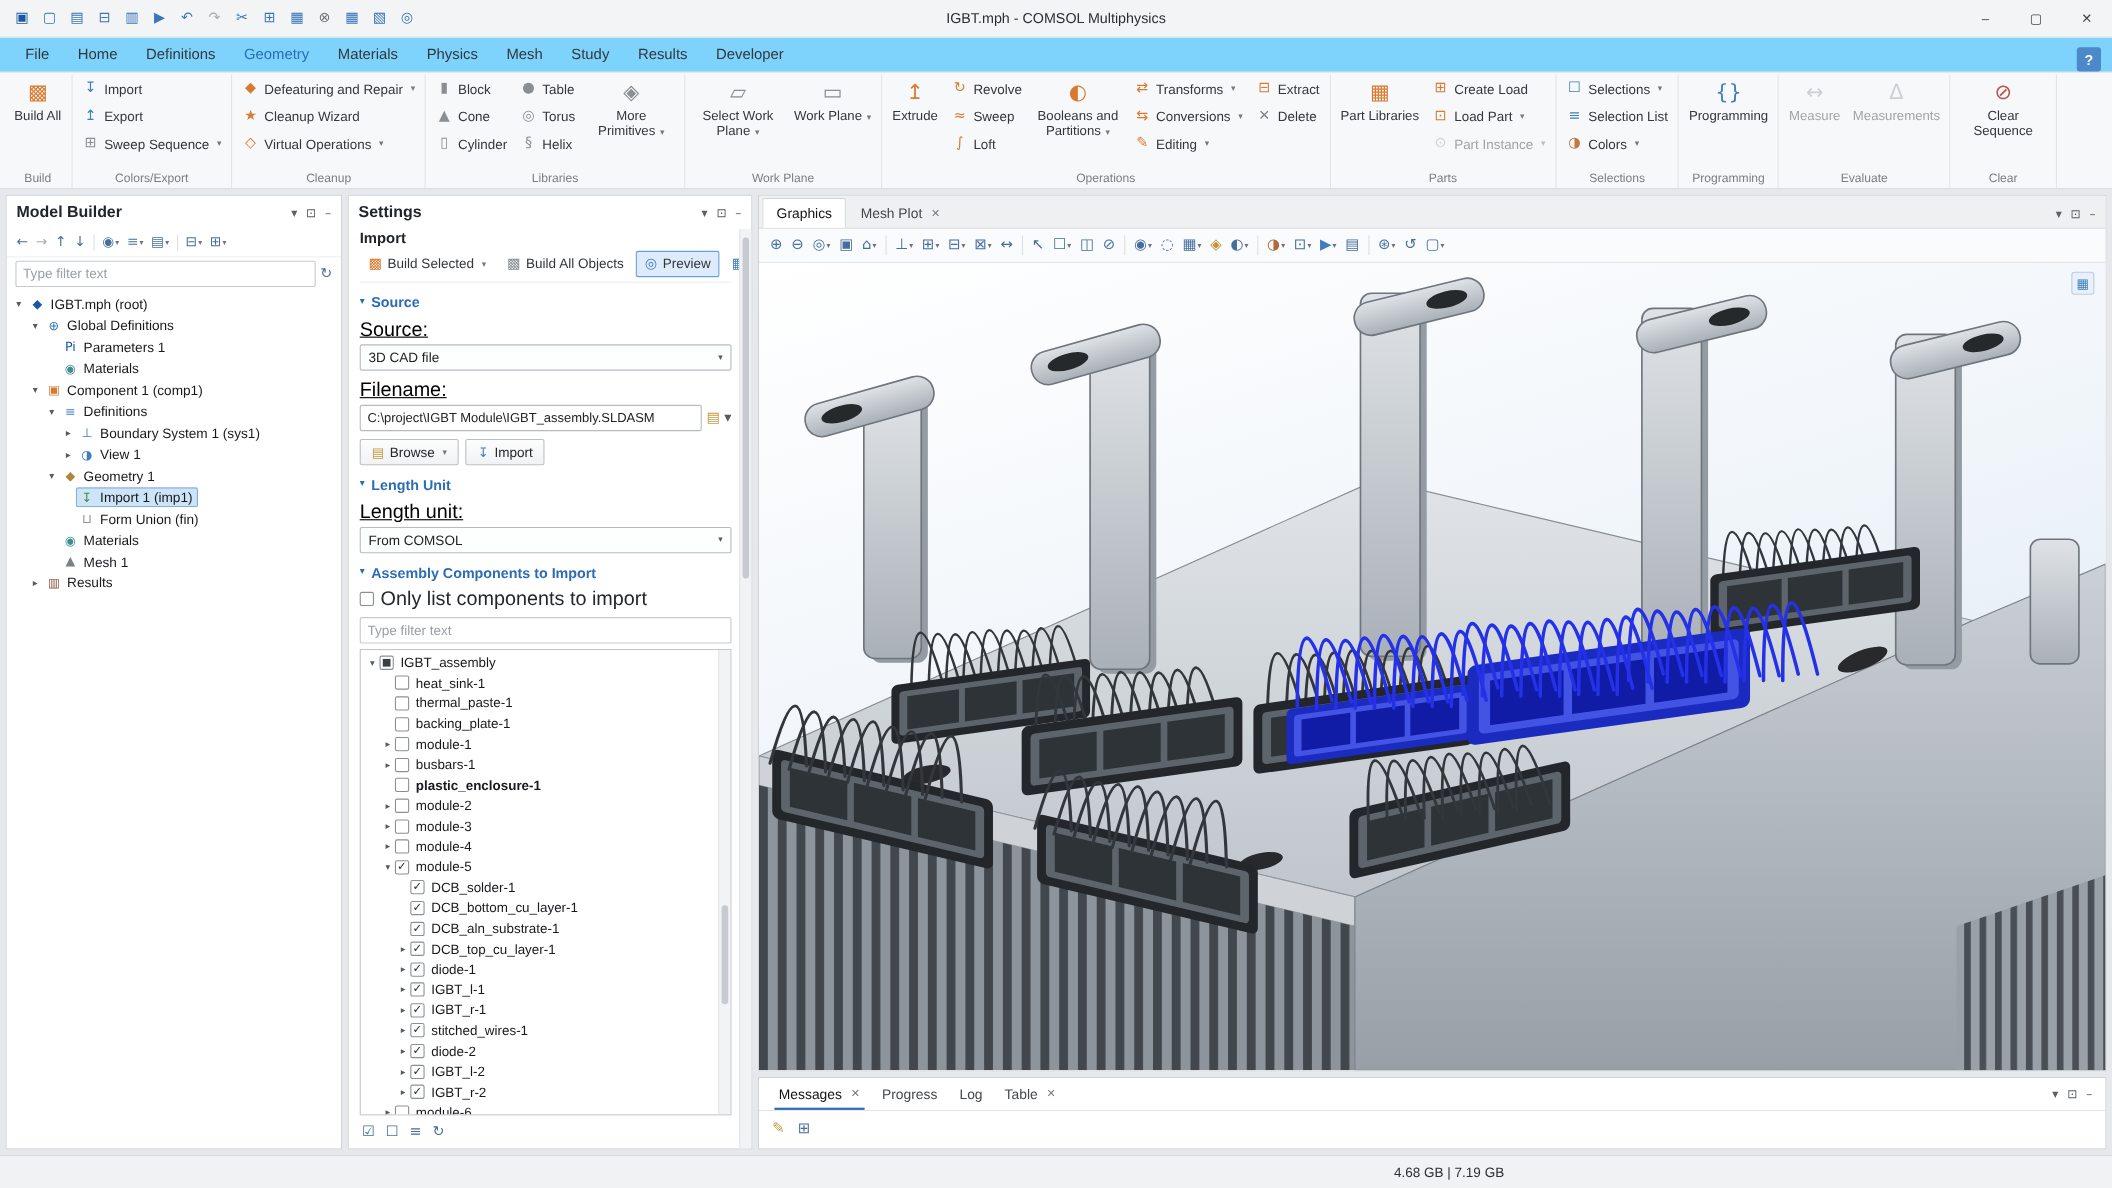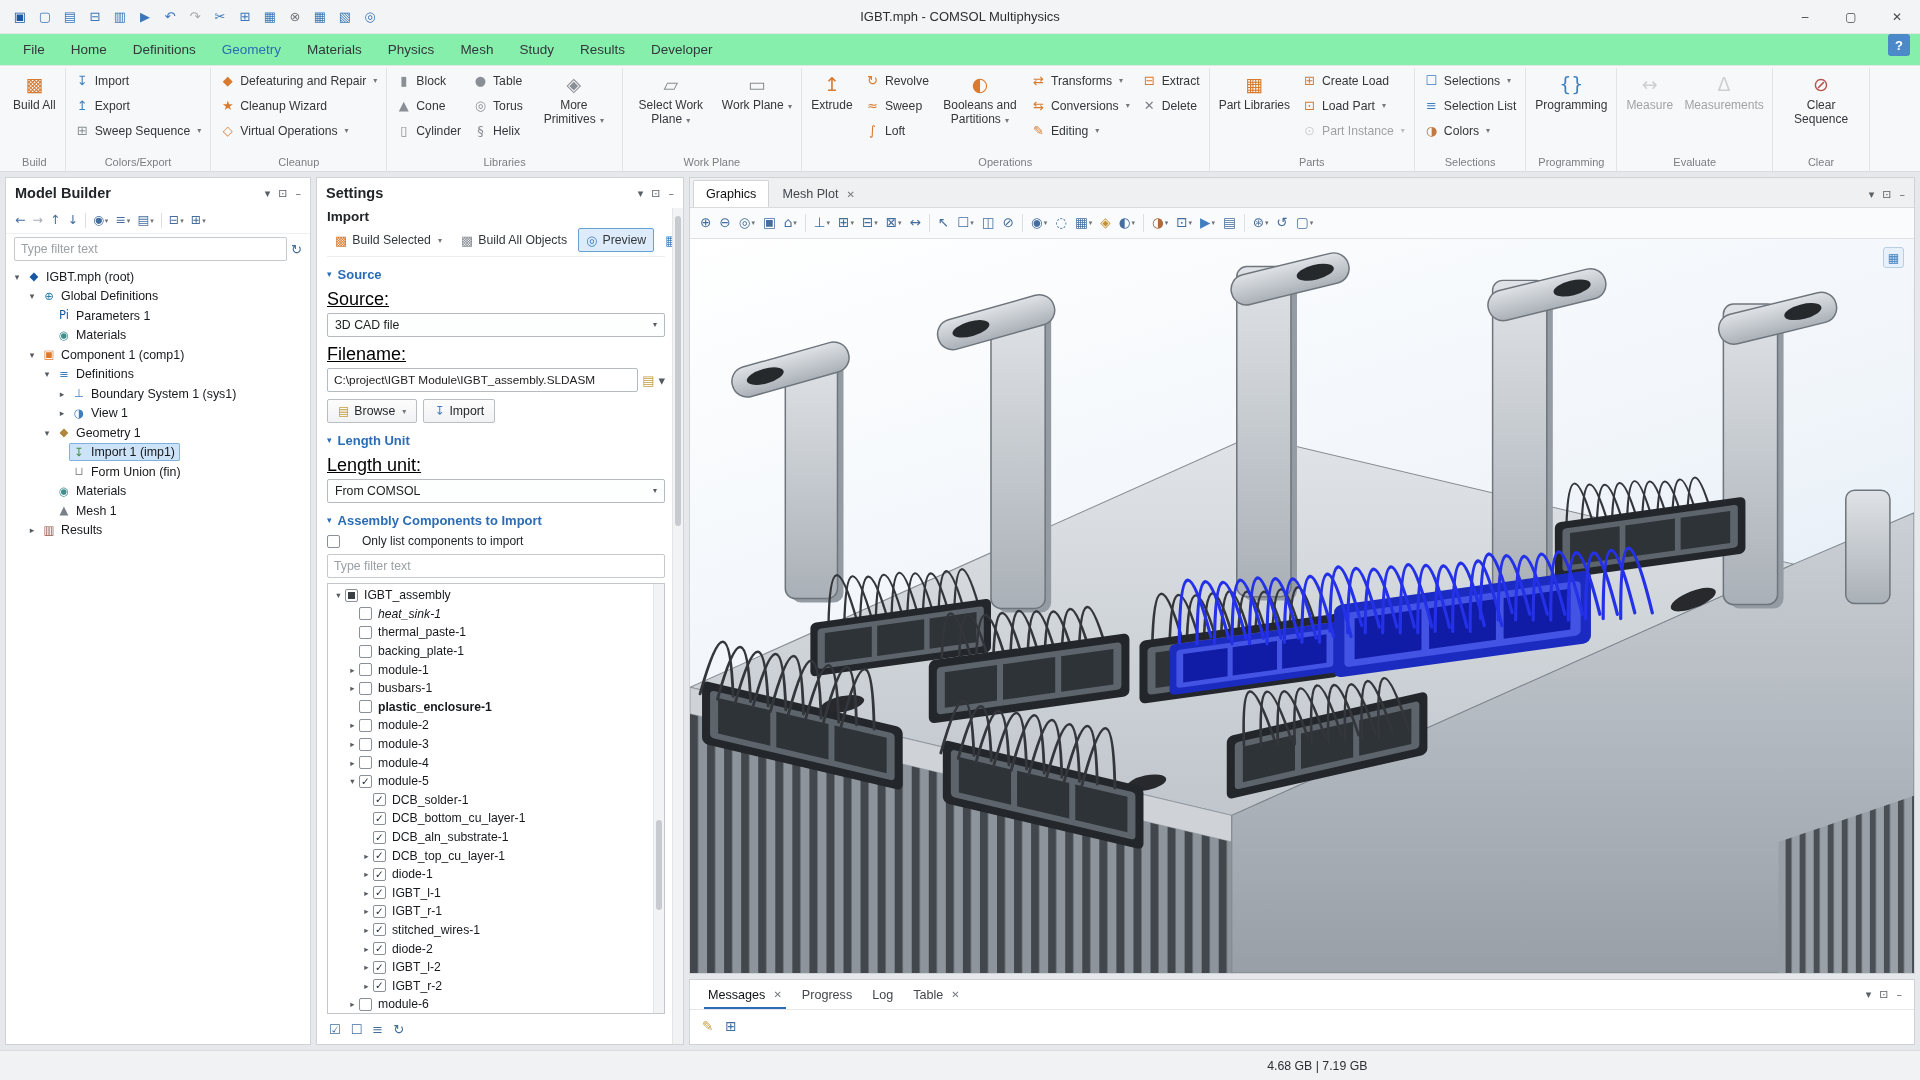--- a/index.html
+++ b/index.html
@@ -9,21 +9,21 @@
 
 
 .titlebar{position:relative;height:34px;background:#f3f4f5;display:flex;align-items:center;flex:0 0 auto;border-bottom:1px solid #e4e6e8;}
 .qat{display:flex;align-items:center;gap:1px;padding-left:8px;z-index:2;}
 .qicon{width:24px;height:25px;display:flex;align-items:center;justify-content:center;font-size:13px;border-radius:2px;}
 .title-text{position:absolute;left:0;right:0;text-align:center;font-size:13px;color:#2b2f33;pointer-events:none;}
 .win-controls{margin-left:auto;display:flex;height:100%;z-index:2;}
 .wc{width:46px;height:100%;display:flex;align-items:center;justify-content:center;font-size:12px;color:#44484c;}
 
 
-.menubar{height:32px;background:#86efac;display:flex;align-items:flex-start;border-bottom:1px solid #e3e5e7;padding:0 10px;flex:0 0 auto;}
+.menubar{height:32px;background:#7dd3fc;display:flex;align-items:flex-end;border-bottom:1px solid #e3e5e7;padding:0 10px;flex:0 0 auto;}
 .mtab{padding:0 13px;font-size:13.5px;color:#33373b;height:100%;display:flex;align-items:center;}
 .mtab.act{color:#2b6cb5;}
 .help-btn{margin-left:auto;width:22px;height:22px;background:#4b89c8;color:#fff;border-radius:3px;display:flex;align-items:center;justify-content:center;font-size:13px;font-weight:bold;}
 
 
 .ribbon{height:106px;background:#f7f8f9;border-bottom:1px solid #d9dcdf;display:flex;align-items:stretch;padding:2px 4px 0;flex:0 0 auto;overflow:hidden;}
 .rgroup{display:flex;flex-direction:column;border-right:1px solid #e2e4e6;padding:0 4px;flex:0 0 auto;}
 .rblocks{flex:1;display:flex;align-items:flex-start;gap:2px;}
 .rcol{display:flex;flex-direction:column;}
 .rsmall{display:flex;align-items:center;gap:5px;height:25px;padding:0 5px;font-size:12.2px;color:#33373b;white-space:nowrap;border-radius:2px;}
@@ -78,21 +78,21 @@
 .flabel{font-size:18px;color:#000000;margin:7px 0 3px;text-decoration:underline;}
 .fselect{height:24px;border:1px solid #b6bbc0;border-radius:2px;background:#fdfefe;display:flex;align-items:center;justify-content:space-between;padding:0 7px;font-size:12.3px;color:#222;}
 .fselect .icn{font-size:8px;}
 .fname-row{display:flex;align-items:center;gap:4px;}
 .ftext{flex:1;height:24px;border:1px solid #b6bbc0;border-radius:2px;font-size:11.8px;padding:0 6px;color:#222;min-width:0;outline:none;}
 .fname-row .icn{font-size:13px;}
 .mini-caret{font-size:8px;}
 .btn-row{display:flex;gap:6px;margin-top:7px;}
 .pbtn{display:flex;align-items:center;gap:5px;height:24px;padding:0 10px;border:1px solid #b9bec3;border-radius:2px;background:linear-gradient(#fdfdfd,#f1f2f4);font-size:12.3px;color:#24272b;font-family:inherit;}
 .pbtn .icn{font-size:12px;}
-.chk-row{display:flex;align-items:center;gap:22px;font-size:12px;color:#24272b;margin:5px 0 6px;}
+.chk-row{display:flex;align-items:center;gap:6px;font-size:18px;color:#24272b;margin:5px 0 6px;}
 .cb{width:13px;height:13px;border:1px solid #8b9096;background:#fff;border-radius:2px;position:relative;flex:0 0 auto;}
 .cb.on::after{content:"✓";position:absolute;left:1px;top:-1px;font-size:10.5px;color:#26313a;font-weight:bold;}
 .cb.partial::after{content:"";position:absolute;left:2px;top:2px;right:2px;bottom:2px;background:#3a3f45;}
 .asm-tree{flex:1;border:1px solid #c3c7cb;position:relative;overflow:hidden;min-height:0;background:#fff;}
 .asm-rows{position:absolute;left:0;top:0;right:11px;bottom:0;padding-top:2px;overflow:hidden;}
 .arow{display:flex;align-items:center;height:18.6px;font-size:12.2px;color:#17191c;white-space:nowrap;}
 .aexp{width:13px;font-size:8.5px;color:#565b60;text-align:center;flex:0 0 auto;}
 .alabel{margin-left:6px;}
 .sb-v{position:absolute;right:0;top:0;bottom:0;width:11px;background:#f2f3f5;border-left:1px solid #e3e5e7;}
 .sb-thumb{position:absolute;left:2px;right:2px;top:55%;height:90px;background:#c7cbcf;border-radius:4px;}
@@ -645,21 +645,21 @@
             <span>Only list components to import</span>
           </label>
           <input class="filter-input" style="flex: 0 0 auto; margin-bottom: 5px;" placeholder="Type filter text">
           <div class="asm-tree">
             <div class="asm-rows">
                 <div class="arow" style="padding-left: 4px;">
                   <span class="aexp">▾</span>
                   <span class="cb partial"></span>
                   <span class="alabel">IGBT_assembly</span>
                 </div>
-                <div class="arow" style="padding-left: 18px; font-style: italic;">
+                <div class="arow" style="padding-left: 18px;">
                   <span class="aexp"></span>
                   <span class="cb off"></span>
                   <span class="alabel">heat_sink-1</span>
                 </div>
                 <div class="arow" style="padding-left: 18px;">
                   <span class="aexp"></span>
                   <span class="cb off"></span>
                   <span class="alabel">thermal_paste-1</span>
                 </div>
                 <div class="arow" style="padding-left: 18px;">

